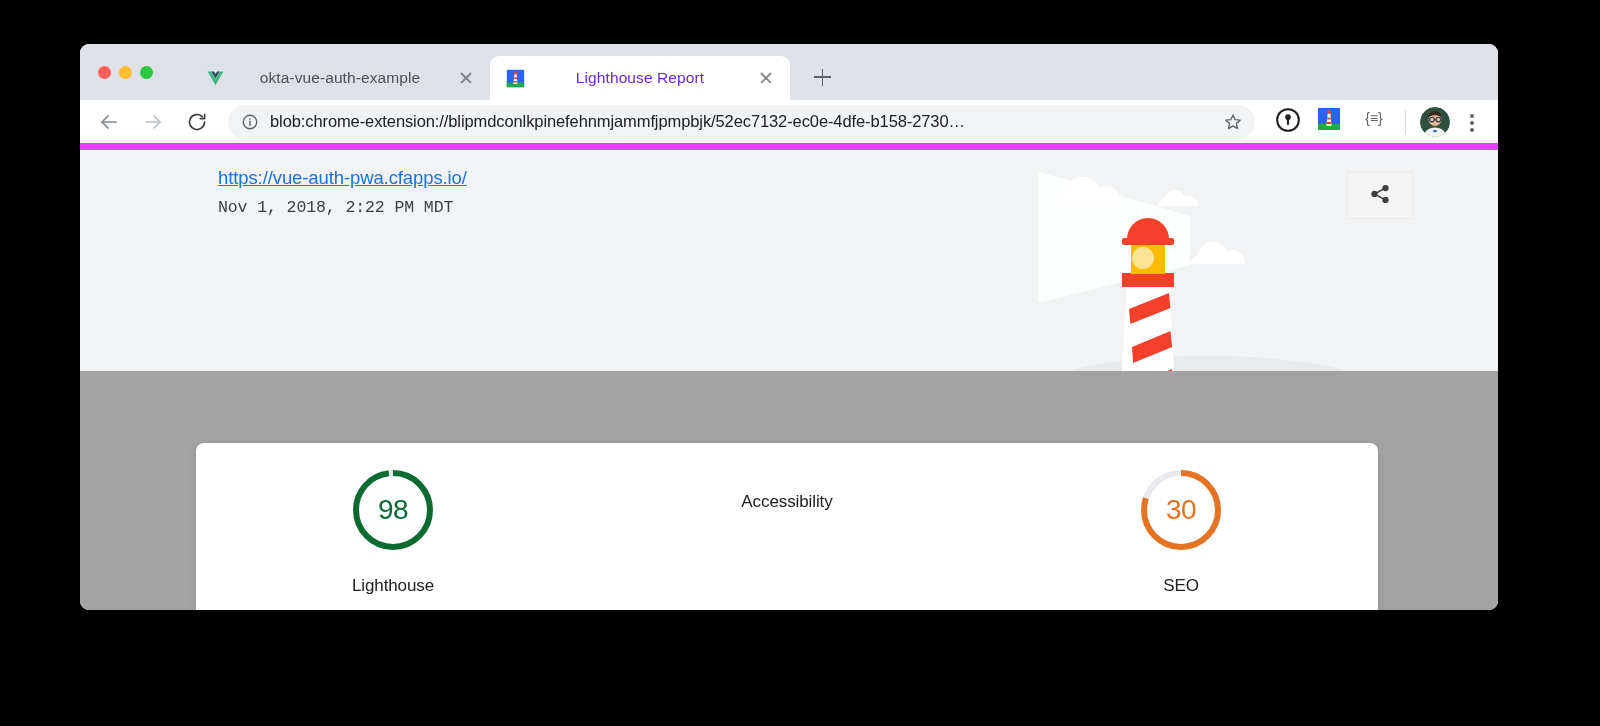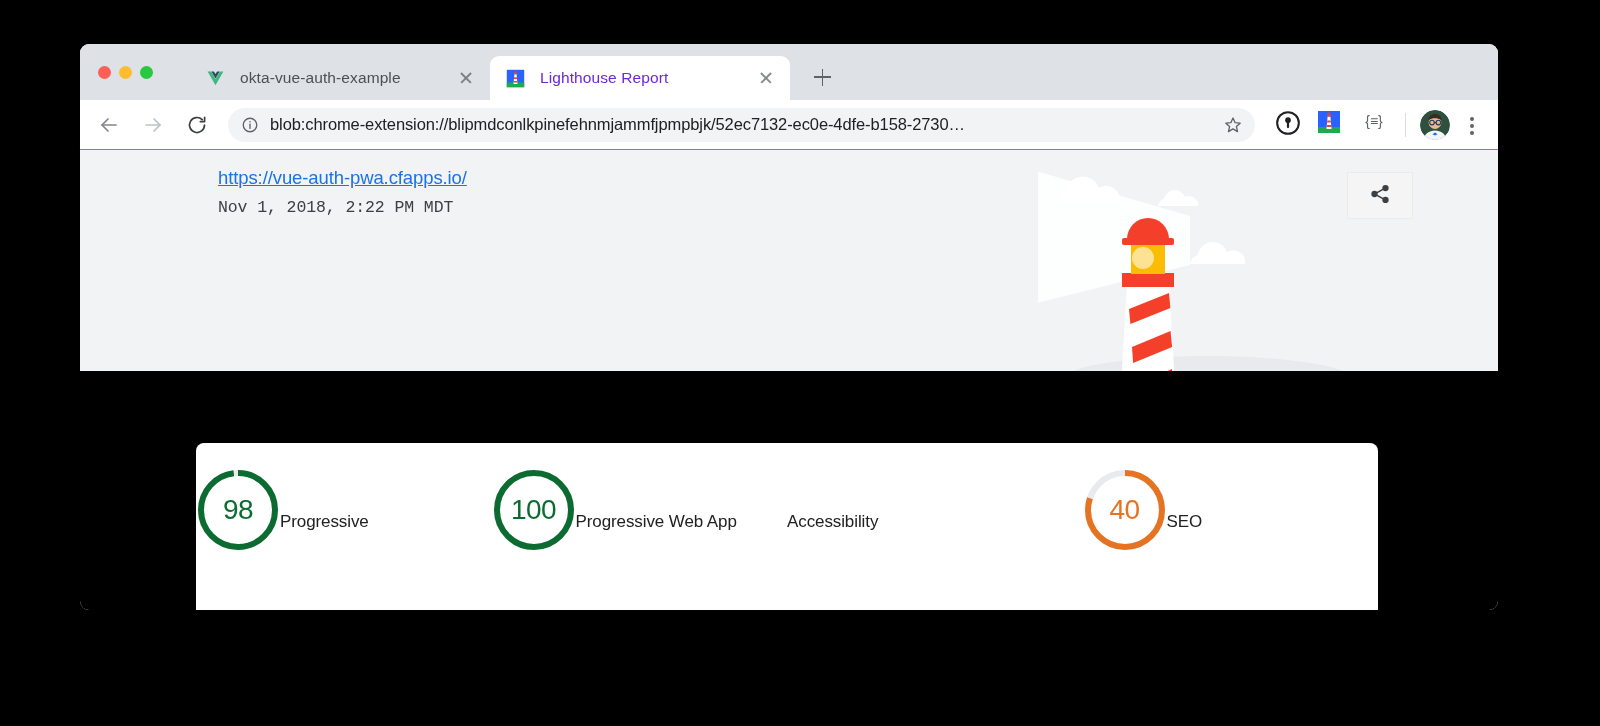--- a/index.html
+++ b/index.html
@@ -33,21 +33,21 @@
     position: absolute;
     left: 18px; top: 22px;
     display: flex;
     gap: 8px;
   }
   .traffic-light { width: 13px; height: 13px; border-radius: 50%; }
   .tl-red { background: #ff5f57; }
   .tl-yellow { background: #febc2e; }
   .tl-green { background: #28c840; }
 
-  .tabs { display: flex; align-items: flex-end; margin-left: 110px; height: 100%; }
+  .tabs { display: flex; align-items: flex-end; margin-left: 110px; height: 100%; text-align: center; }
   .tab {
     position: relative;
     height: 44px;
     display: flex;
     align-items: center;
     padding: 0 12px 0 16px;
     border-radius: 9px 9px 0 0;
     min-width: 300px;
   }
   .tab.inactive { background: transparent; }
@@ -98,21 +98,21 @@
   
   .lh-icon { width:100%; height:100%; }
 
   
   .toolbar {
     height: 50px;
     background: #ffffff;
     display: flex;
     align-items: center;
     padding: 0 14px 0 12px;
-    border-bottom: 1px solid #d946ef;
+    border-bottom: 7px solid #d946ef;
   }
   .nav-btn {
     width: 34px; height: 34px;
     margin-right: 10px;
     position: relative;
     flex: 0 0 34px;
   }
   .nav-btn svg { position:absolute; left:5px; top:5px; }
 
   .omnibox {
@@ -146,21 +146,21 @@
     position:absolute; left:10px; width:4px; height:4px; border-radius:50%; background:#5f6368; display:block;
   }
   .menu-dots i:nth-child(1){ top:7px; }
   .menu-dots i:nth-child(2){ top:14px; }
   .menu-dots i:nth-child(3){ top:21px; }
 
   
   .page {
     position: relative;
     height: 534px;
-    background: #000000;
+    background: #a3a3a3;
     overflow: hidden;
   }
   .hero {
     position: absolute;
     left:0; top:0; right:0;
     height: 221px;
     background: #f1f3f4;
     overflow: hidden;
   }
   .hero-text {
@@ -207,21 +207,21 @@
     box-shadow: 0 2px 8px rgba(0,0,0,0.10), 0 0 1px rgba(0,0,0,0.08);
     z-index: 4;
   }
   .gauges {
     display:flex;
     padding: 25px 0 0 0;
   }
   .gauge-cell {
     flex: 1 1 0;
     display:flex;
-    flex-direction: row;
+    flex-direction: column;
     align-items:center;
     text-align:center;
   }
   .gauge-ring { position:relative; width:84px; height:84px; }
   .gauge-value {
     position:absolute; left:0; top:0; width:84px; height:84px;
     display:flex; align-items:center; justify-content:center;
     font-size: 28px;
     letter-spacing: -0.5px;
   }
@@ -420,46 +420,36 @@
       <div class="gauges">
 
         <div class="gauge-cell">
           <div class="gauge-ring">
             <svg width="84" height="84" viewBox="0 0 84 84">
               <circle class="g-track" cx="42" cy="42" r="37" fill="none" stroke-width="6" stroke="#e8eaed"></circle>
               <circle class="g-arc" cx="42" cy="42" r="37" fill="none" stroke-width="6" stroke-linecap="butt" transform="rotate(-90 42 42)" stroke="#0c6b31" stroke-dasharray="227.8282992383318 232.4778563656447"></circle>
             </svg>
             <span class="gauge-value" style="color: rgb(12, 107, 49);">98</span>
           </div>
-          <span class="gauge-label">Progressive</span>
+          <span class="gauge-label">Lighthouse</span>
         </div>
 
-        <div class="gauge-cell">
-          <div class="gauge-ring">
-            <svg width="84" height="84" viewBox="0 0 84 84">
-              <circle class="g-track" cx="42" cy="42" r="37" fill="none" stroke-width="6" stroke="#e8eaed"></circle>
-              <circle class="g-arc" cx="42" cy="42" r="37" fill="none" stroke-width="6" stroke-linecap="butt" transform="rotate(-90 42 42)" stroke="#0c6b31" stroke-dasharray="232.4778563656447 232.4778563656447"></circle>
-            </svg>
-            <span class="gauge-value" style="color: rgb(12, 107, 49);">100</span>
-          </div>
-          <span class="gauge-label">Progressive Web App</span>
-        </div>
 
         <div class="gauge-cell">
           <span class="gauge-label">Accessibility</span>
         </div>
 
 
         <div class="gauge-cell">
           <div class="gauge-ring">
             <svg width="84" height="84" viewBox="0 0 84 84">
               <circle class="g-track" cx="42" cy="42" r="37" fill="none" stroke-width="6" stroke="#e8eaed"></circle>
               <circle class="g-arc" cx="42" cy="42" r="37" fill="none" stroke-width="6" stroke-linecap="butt" transform="rotate(-90 42 42)" stroke="#e67322" stroke-dasharray="185.98228509251578 232.4778563656447"></circle>
             </svg>
-            <span class="gauge-value" style="color: rgb(230, 115, 34);">40</span>
+            <span class="gauge-value" style="color: rgb(230, 115, 34);">30</span>
           </div>
           <span class="gauge-label">SEO</span>
         </div>
 
       </div>
 
     </div>
 
   </div>
 </div>

